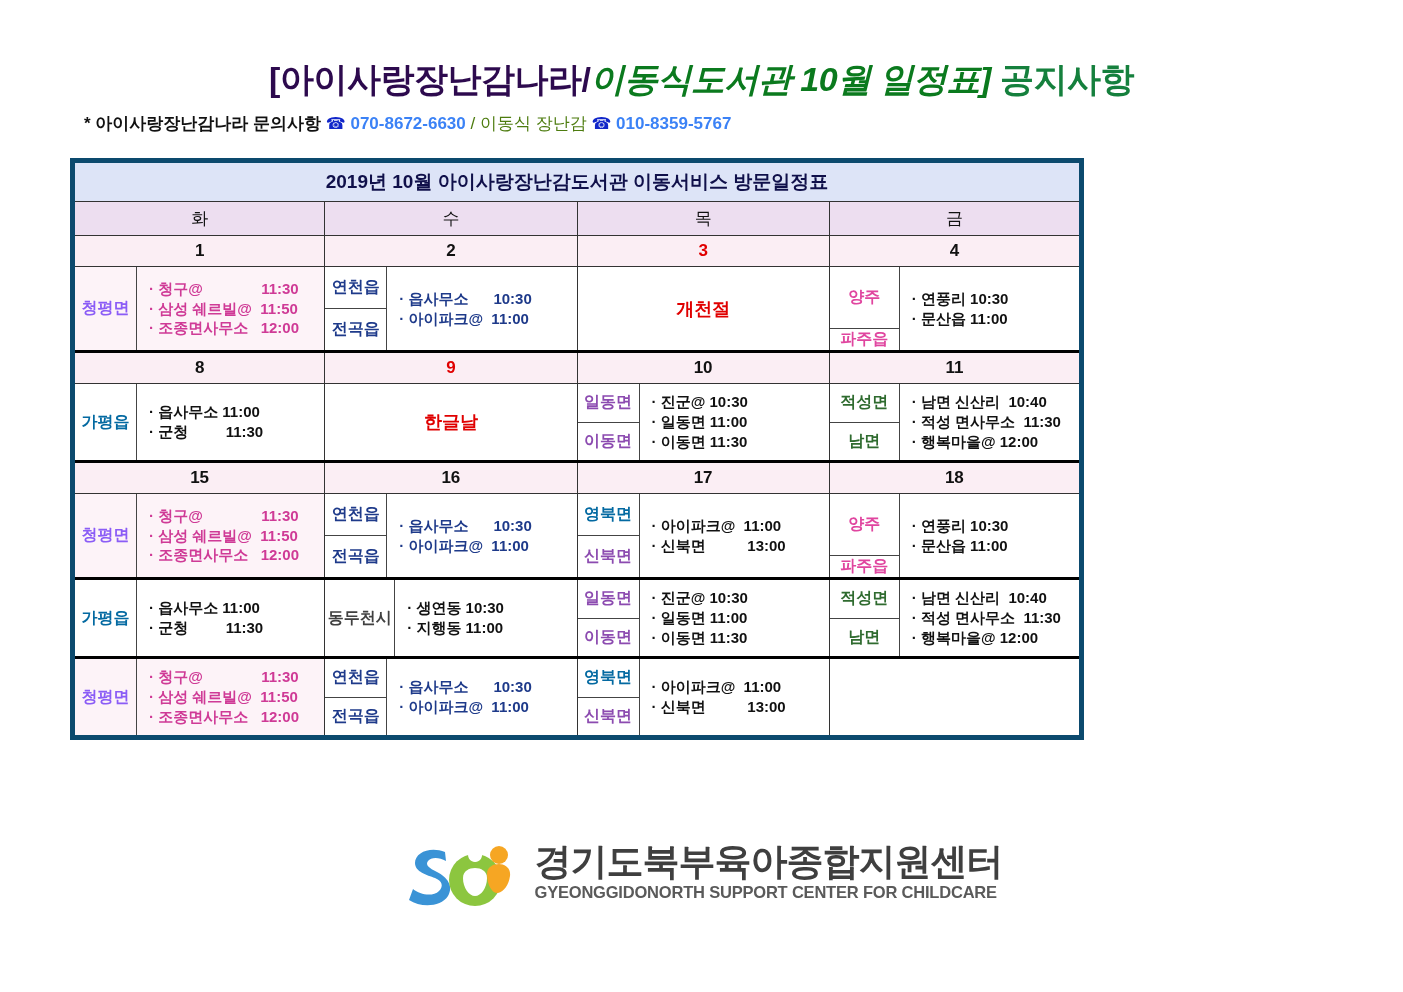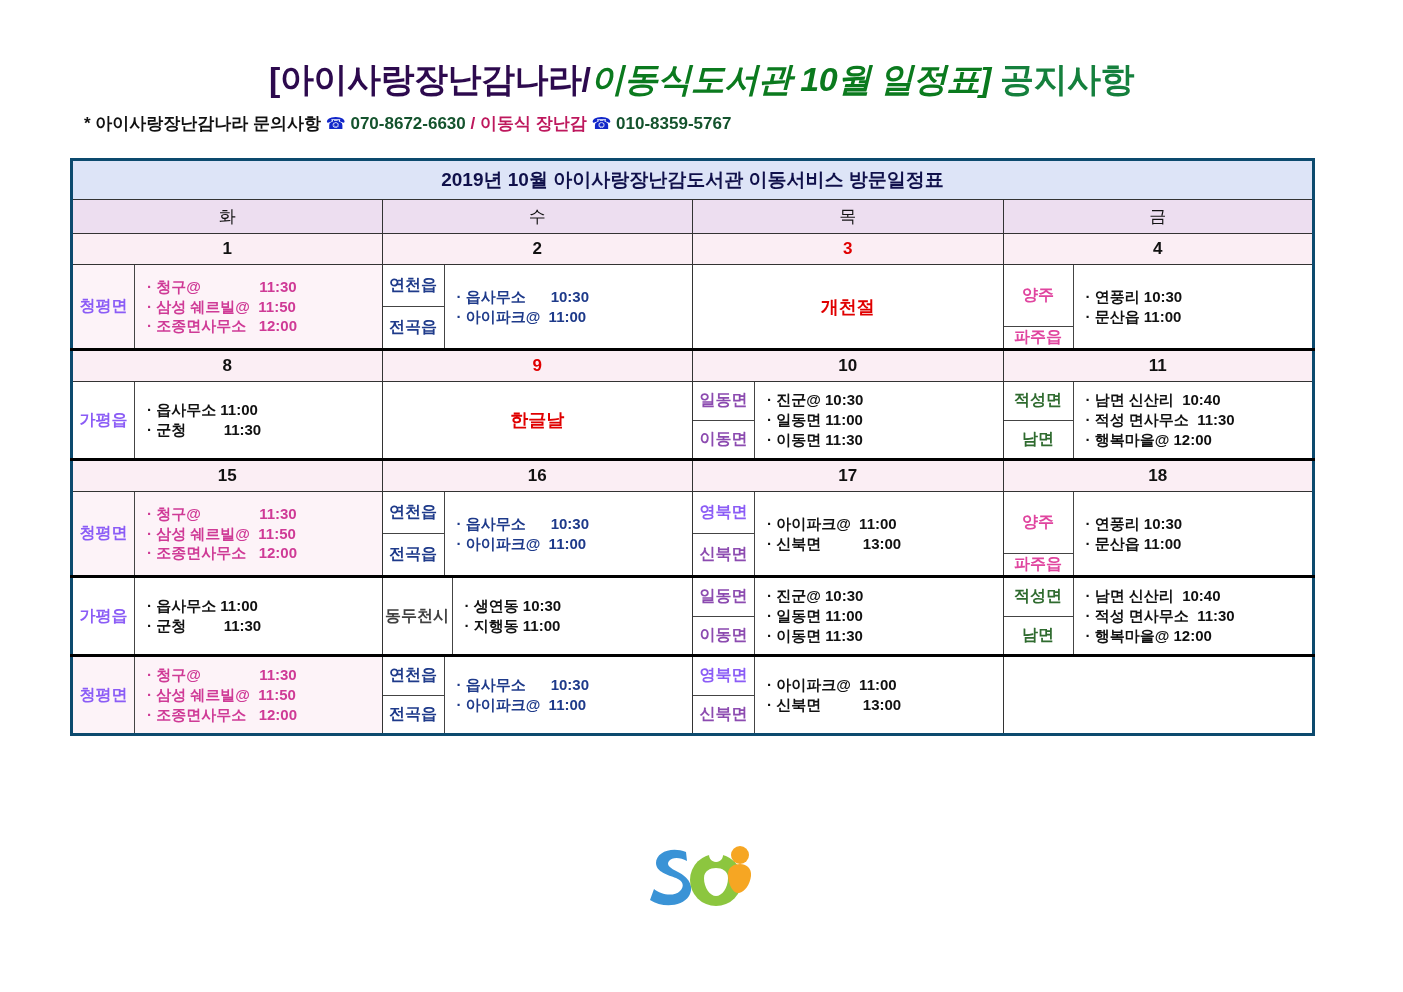--- a/index.html
+++ b/index.html
@@ -28,35 +28,35 @@
   .t-navy{color:#15803d;}
 
   .contact{
     margin:0;
     padding:14px 0 0 84px;
     font-size:17px;
     font-weight:bold;
     color:#111111;
     white-space:nowrap;
   }
-  .contact .tel{color:#14532d;margin-top:33px;}
+  .contact .tel{color:#3b82f6;margin-top:33px;}
   .contact .telicon{color:#1126c9;font-size:16px;}
-  .contact .sep{color:#be185d;font-weight:bold;text-align:right;}
+  .contact .sep{color:#4d7c0f;font-weight:normal;text-align:right;}
 
   
   .tbl-wrap{
     position:absolute;
     left:70px;top:158px;
     width:1245px;
   }
   table.sched{
     border-collapse:collapse;
     table-layout:fixed;
-    width:1245px;
-    border:3px solid #0c4a6e;
+    width:1014px;
+    border:5px solid #0c4a6e;
   }
   table.sched td{
     border:1px solid #333;
     padding:0;
     vertical-align:middle;
   }
 
   .cap-row td{
     background:#dde4f7;
     text-align:center;
@@ -125,21 +125,21 @@
     width:100%;height:100%;
     display:flex;align-items:center;justify-content:center;
     font-size:18px;font-weight:bold;color:#e00000;
   }
   .empty-cell{width:100%;height:100%;}
 
   
   .c-purple{color:#8b5cf6;}
   .c-magenta{color:#cf3a96;}
   .c-navy{color:#1e3a8a;}
-  .c-blue{color:#8b5cf6;}
+  .c-blue{color:#0369a1;}
   .c-black{color:#111111;}
   .c-pink{color:#e0459f;margin-top:20px;}
   .c-green{color:#2f6b2f;}
   .c-red{color:#404040;}
   .c-violet{color:#8c4bb0;}
 
   .pinkbg{background:#fdf3f8;}
 
   
   .footer{
@@ -433,15 +433,19 @@
 
   <div class="footer">
     <svg class="logo-mark" viewBox="0 0 120 72">
       <path d="M44 14 C30 8, 14 14, 14 25 C14 34, 26 37, 34 40 C41 43, 43 48, 38 53 C32 59, 19 57, 12 51 L8 62 C20 70, 40 69, 47 58 C53 48, 46 39, 36 34 C28 30, 24 27, 27 23 C30 19, 38 19, 45 23 Z" fill="#3a93d6"></path>
       <circle cx="74" cy="42" r="26" fill="#8cc63f"></circle>
       <path d="M74 24 a7 7 0 1 1 0.1 0 Z" fill="#ffffff"></path>
       <path d="M62 40 C62 33, 68 30, 74 30 C80 30, 86 33, 86 40 C86 50, 80 58, 74 58 C68 58, 62 50, 62 40 Z" fill="#ffffff"></path>
       <circle cx="98" cy="17" r="9" fill="#f6a623"></circle>
       <path d="M86 36 C86 29, 92 26, 98 26 C104 26, 110 30, 109 38 C108 46, 103 54, 97 55 C92 56, 86 48, 86 36 Z" fill="#f6a623"></path>
     </svg>
+    <div class="logo-text">
+      <div class="logo-ko">경기도북부육아종합지원센터</div>
+      <div class="logo-en">GYEONGGIDONORTH SUPPORT CENTER FOR CHILDCARE</div>
+    </div>
   </div>
 
 </div>
 
 </body></html>

